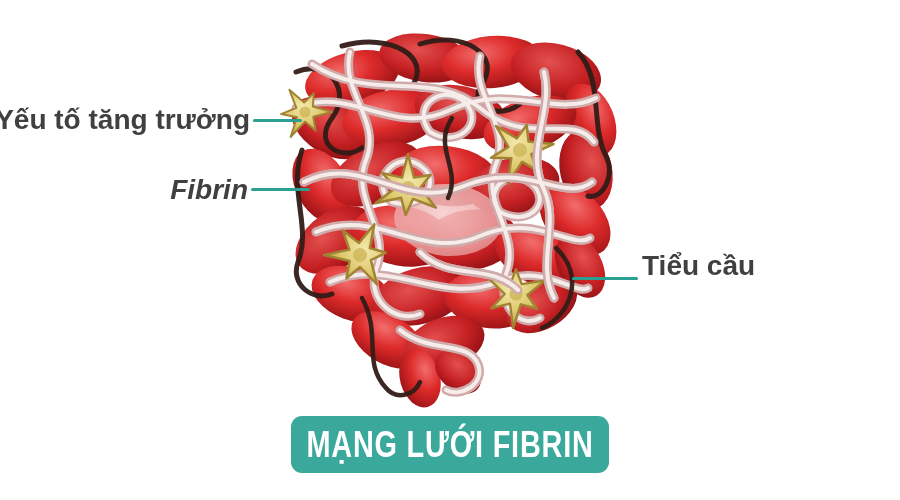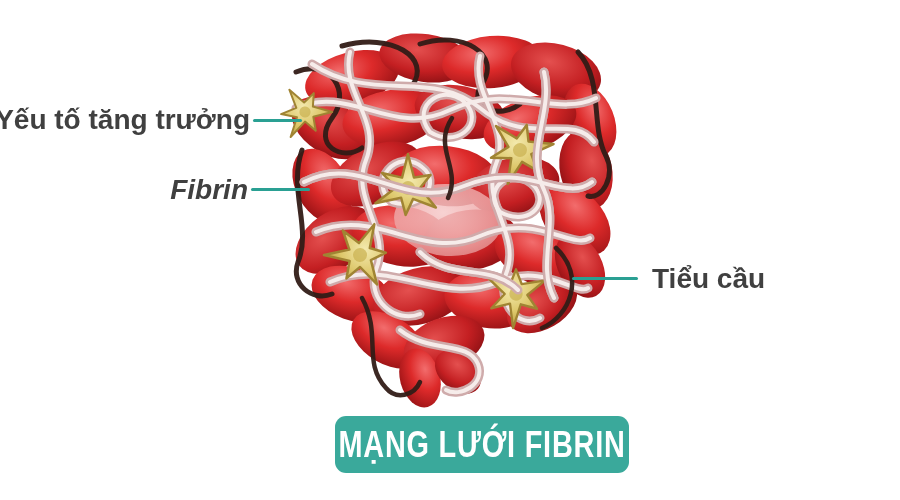--- a/index.html
+++ b/index.html
@@ -23,28 +23,28 @@
     position: absolute;
     height: 3px;
     background: #2aa093;
     border-radius: 2px;
   }
   .leader-growth  { left: 253px; top: 119px; width: 49px; }
   .leader-fibrin  { left: 251px; top: 188px; width: 59px; }
   .leader-platelet{ left: 572px; top: 277px; width: 66px; }
   .callout-growth  { right: 650px; top: 106px; }
   .callout-fibrin  { right: 652px; top: 176px; font-style: italic; }
-  .callout-platelet{ left: 642px;  top: 265px; margin-left: 10px; }
+  .callout-platelet{ left: 642px;  top: 252px; }
   .badge {
     position: absolute;
     left: 291px; top: 416px;
-    width: 294px; height: 57px;
+    width: 318px; height: 57px;
     background: #3aa99b;
     border-radius: 11px;
-    display: flex; align-items: center; justify-content: center; margin-left: 44px;
+    display: flex; align-items: center; justify-content: center;
   }
   .badge-text {
     display: inline-block;
     color: #ffffff;
     font-size: 37px;
     font-weight: bold;
     letter-spacing: 1px;
     white-space: nowrap;
     transform: scaleX(0.78);
   }

